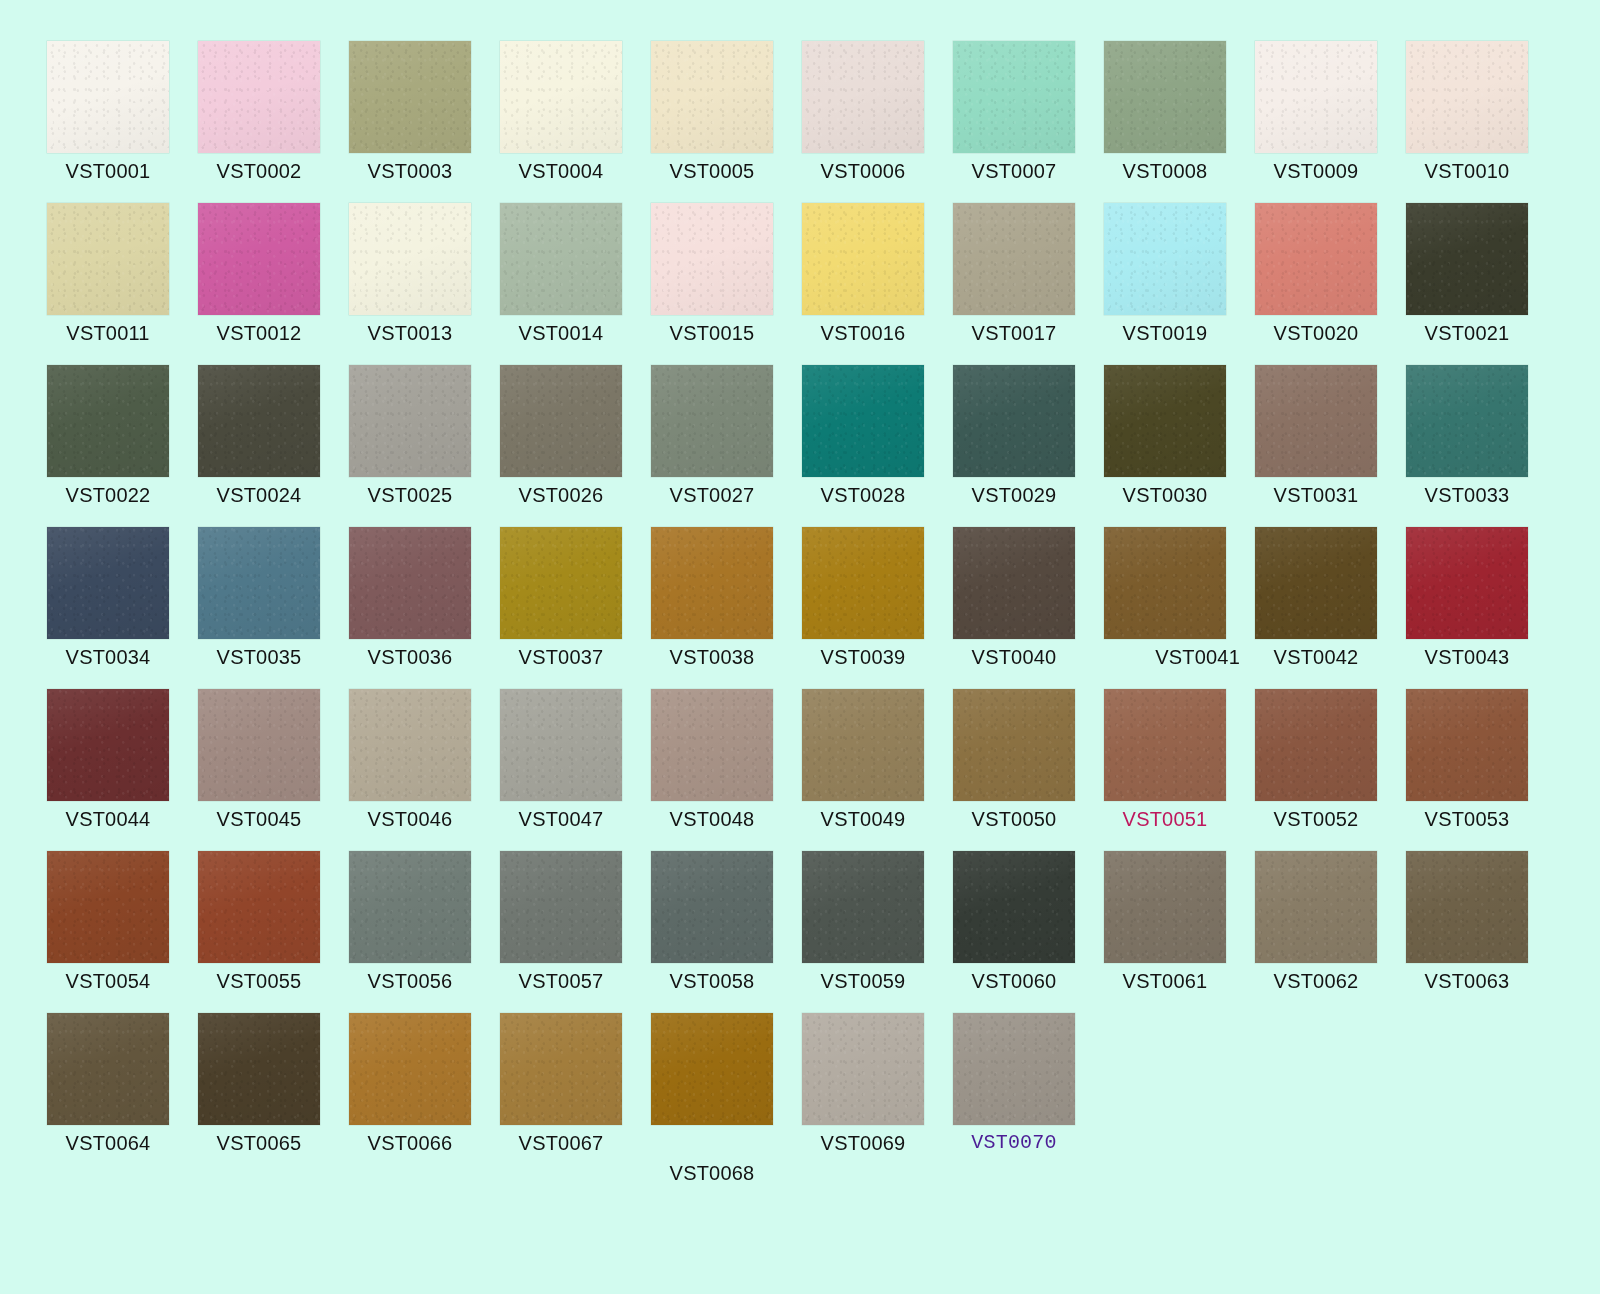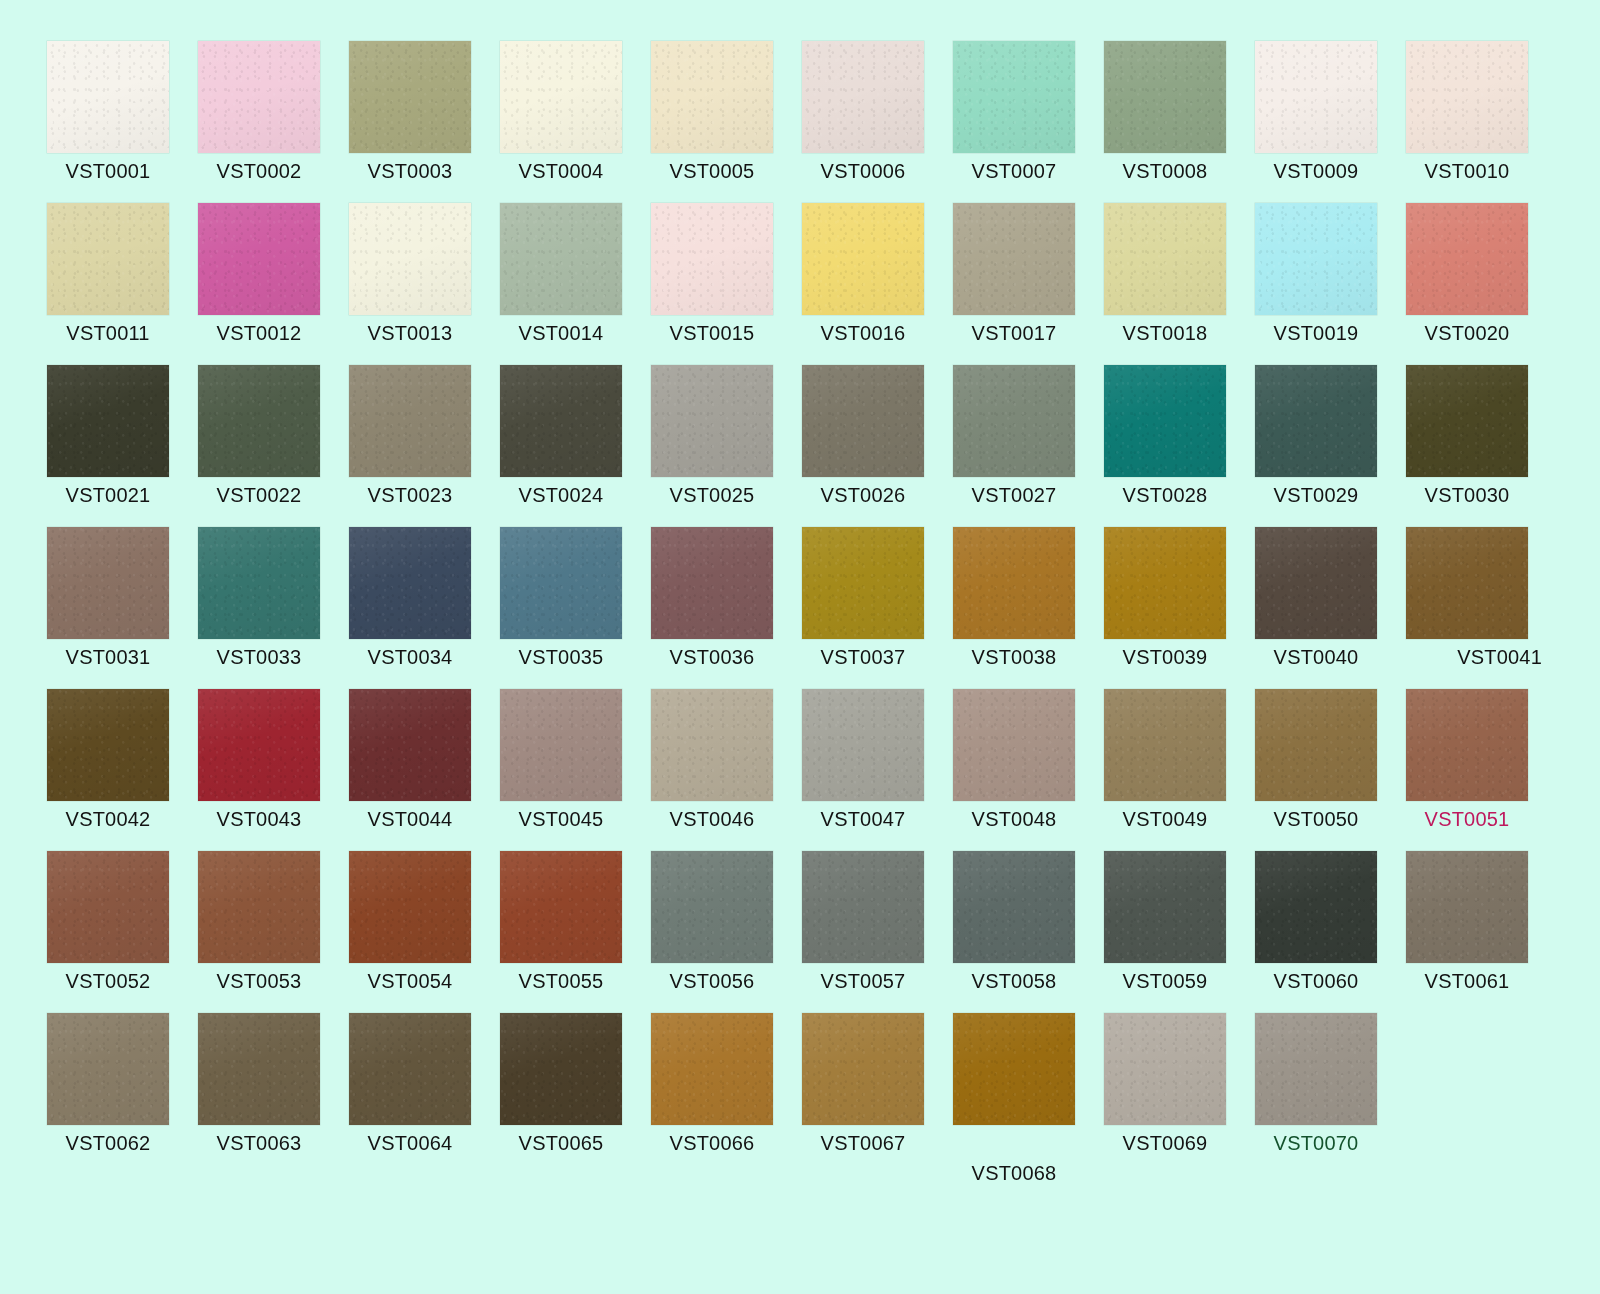--- a/index.html
+++ b/index.html
@@ -134,44 +134,36 @@
     </div>
     <div class="swatch-cell">
       <div class="swatch-chip" style="background-color: rgb(242, 219, 114); background-image: linear-gradient(160deg, rgba(255, 255, 255, 0.086) 0%, rgba(255, 255, 255, 0) 45%, rgba(0, 0, 0, 0.043) 100%);"></div>
       <div class="swatch-label" style="color: rgb(19, 19, 19);">VST0016</div>
     </div>
     <div class="swatch-cell">
       <div class="swatch-chip" style="background-color: rgb(172, 166, 143); background-image: linear-gradient(160deg, rgba(255, 255, 255, 0.086) 0%, rgba(255, 255, 255, 0) 45%, rgba(0, 0, 0, 0.043) 100%);"></div>
       <div class="swatch-label" style="color: rgb(19, 19, 19);">VST0017</div>
     </div>
     <div class="swatch-cell">
-      <div class="swatch-chip" style="background-color: rgb(220, 217, 158); background-image: linear-gradient(160deg, rgba(255, 255, 255, 0.086) 0%, rgba(255, 255, 255, 0) 45%, rgba(0, 0, 0, 0.043) 100%);"></div>
-      <div class="swatch-label" style="color: rgb(19, 19, 19);">VST0018</div>
-    </div>
-    <div class="swatch-cell">
       <div class="swatch-chip" style="background-color: rgb(169, 236, 242); background-image: linear-gradient(160deg, rgba(255, 255, 255, 0.086) 0%, rgba(255, 255, 255, 0) 45%, rgba(0, 0, 0, 0.043) 100%);"></div>
       <div class="swatch-label" style="color: rgb(19, 19, 19);">VST0019</div>
     </div>
     <div class="swatch-cell">
       <div class="swatch-chip" style="background-color: rgb(217, 129, 116); background-image: linear-gradient(160deg, rgba(255, 255, 255, 0.086) 0%, rgba(255, 255, 255, 0) 45%, rgba(0, 0, 0, 0.043) 100%);"></div>
       <div class="swatch-label" style="color: rgb(19, 19, 19);">VST0020</div>
     </div>
     <div class="swatch-cell">
       <div class="swatch-chip" style="background-color: rgb(58, 60, 44); background-image: linear-gradient(160deg, rgba(255, 255, 255, 0.086) 0%, rgba(255, 255, 255, 0) 45%, rgba(0, 0, 0, 0.043) 100%);"></div>
       <div class="swatch-label" style="color: rgb(19, 19, 19);">VST0021</div>
     </div>
     <div class="swatch-cell">
       <div class="swatch-chip" style="background-color: rgb(78, 92, 72); background-image: linear-gradient(160deg, rgba(255, 255, 255, 0.086) 0%, rgba(255, 255, 255, 0) 45%, rgba(0, 0, 0, 0.043) 100%);"></div>
       <div class="swatch-label" style="color: rgb(19, 19, 19);">VST0022</div>
     </div>
     <div class="swatch-cell">
-      <div class="swatch-chip" style="background-color: rgb(141, 133, 112); background-image: linear-gradient(160deg, rgba(255, 255, 255, 0.086) 0%, rgba(255, 255, 255, 0) 45%, rgba(0, 0, 0, 0.043) 100%);"></div>
-      <div class="swatch-label" style="color: rgb(19, 19, 19);">VST0023</div>
-    </div>
-    <div class="swatch-cell">
       <div class="swatch-chip" style="background-color: rgb(74, 74, 61); background-image: linear-gradient(160deg, rgba(255, 255, 255, 0.086) 0%, rgba(255, 255, 255, 0) 45%, rgba(0, 0, 0, 0.043) 100%);"></div>
       <div class="swatch-label" style="color: rgb(19, 19, 19);">VST0024</div>
     </div>
     <div class="swatch-cell">
       <div class="swatch-chip" style="background-color: rgb(163, 161, 153); background-image: linear-gradient(160deg, rgba(255, 255, 255, 0.086) 0%, rgba(255, 255, 255, 0) 45%, rgba(0, 0, 0, 0.043) 100%);"></div>
       <div class="swatch-label" style="color: rgb(19, 19, 19);">VST0025</div>
     </div>
     <div class="swatch-cell">
       <div class="swatch-chip" style="background-color: rgb(123, 118, 102); background-image: linear-gradient(160deg, rgba(255, 255, 255, 0.086) 0%, rgba(255, 255, 255, 0) 45%, rgba(0, 0, 0, 0.043) 100%);"></div>
       <div class="swatch-label" style="color: rgb(19, 19, 19);">VST0026</div>
@@ -339,15 +331,15 @@
     <div class="swatch-cell">
       <div class="swatch-chip" style="background-color: rgb(154, 108, 16); background-image: linear-gradient(160deg, rgba(255, 255, 255, 0.086) 0%, rgba(255, 255, 255, 0) 45%, rgba(0, 0, 0, 0.043) 100%);"></div>
       <div class="swatch-label" style="color: rgb(19, 19, 19); margin-top: 30px;">VST0068</div>
     </div>
     <div class="swatch-cell">
       <div class="swatch-chip" style="background-color: rgb(179, 172, 162); background-image: linear-gradient(160deg, rgba(255, 255, 255, 0.086) 0%, rgba(255, 255, 255, 0) 45%, rgba(0, 0, 0, 0.043) 100%);"></div>
       <div class="swatch-label" style="color: rgb(19, 19, 19);">VST0069</div>
     </div>
     <div class="swatch-cell">
       <div class="swatch-chip" style="background-color: rgb(155, 148, 138); background-image: linear-gradient(160deg, rgba(255, 255, 255, 0.086) 0%, rgba(255, 255, 255, 0) 45%, rgba(0, 0, 0, 0.043) 100%);"></div>
-      <div class="swatch-label" style="color: #14532d;">VST0070</div>
+      <div class="swatch-label" style="color: #4c1d95; font-family: Liberation Mono, monospace;">VST0070</div>
     </div>
   </main>
 
 </body></html>

